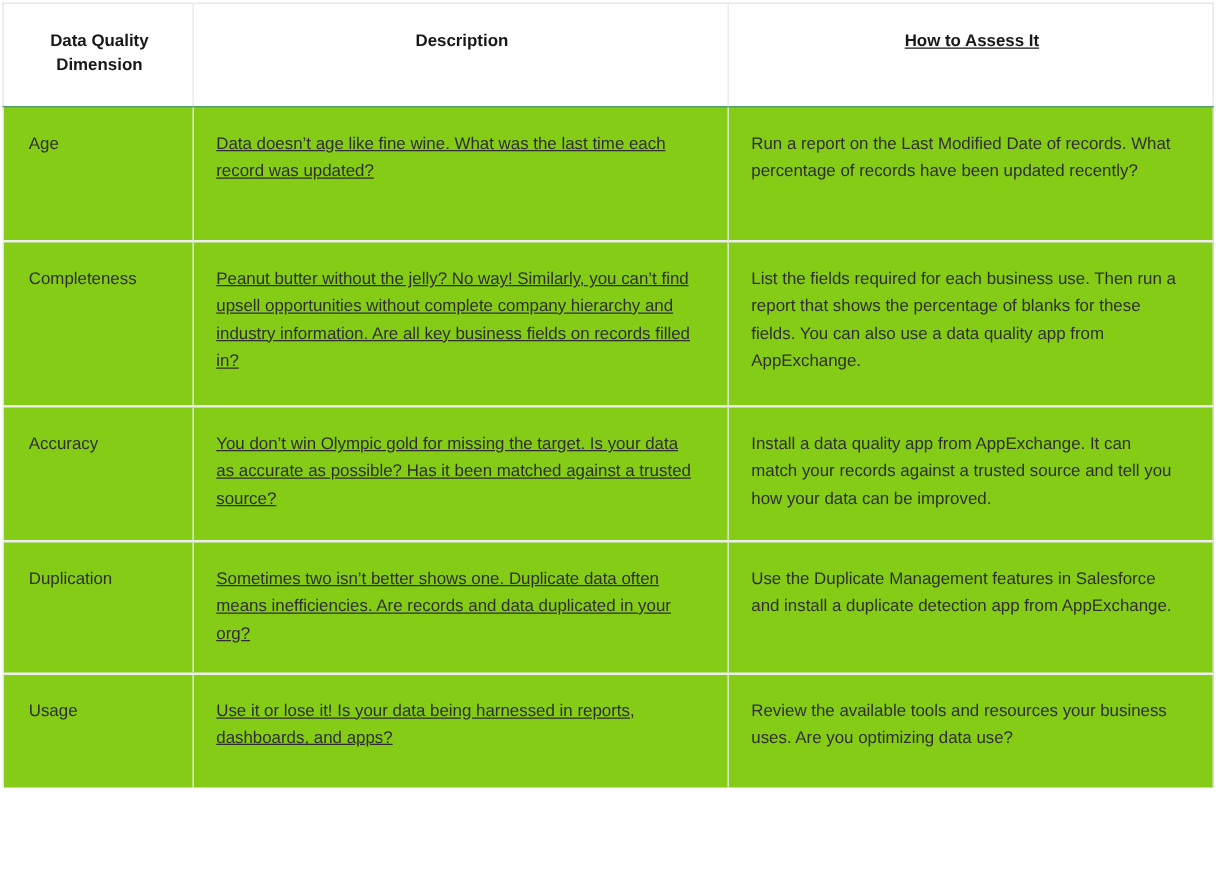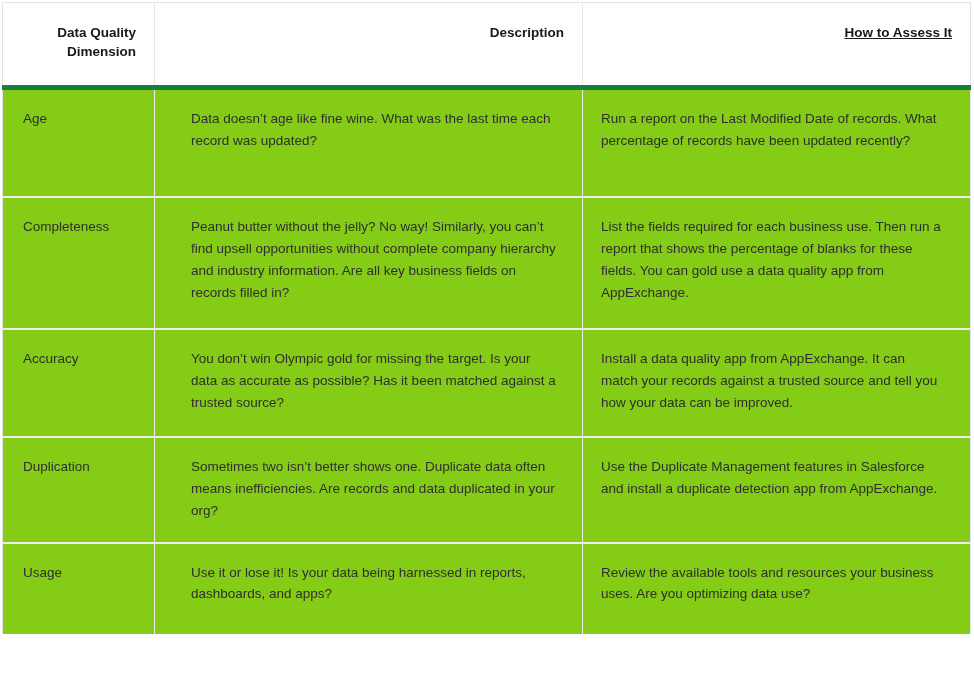--- a/index.html
+++ b/index.html
@@ -30,31 +30,31 @@
     border-top: 1px solid #e3e3e3;
     border-left: 1px solid #e3e3e3;
     border-right: 1px solid #e3e3e3;
   }
 
   col.c-dim { width: 152px; }
   col.c-desc { width: 428px; }
   col.c-assess { width: 388px; }
 
   thead th {
-    text-align: right;
+    text-align: center;
     vertical-align: top;
     font-weight: bold;
     font-size: 13.5px;
     line-height: 1.42;
     color: #181818;
     padding: 20px 18px 20px 20px;
     height: 42px;
     background: #ffffff;
     border-right: 1px solid #e8e8e8;
-    border-bottom: 5px solid #15803d;
+    border-bottom: 1px solid #15803d;
   }
   thead th:last-child { border-right: none; text-decoration: underline; }
   thead th.dim-head { padding-left: 20px; }
 
   tbody td {
     vertical-align: top;
     font-size: 13.5px;
     line-height: 1.62;
     color: #2f2f2f;
     padding: 18px 22px 20px 20px;
@@ -63,21 +63,21 @@
     background: #84cc16;
   }
   tbody td:last-child { border-right: none; }
 
   tbody td.dim-cell {
     padding-left: 20px;
     padding-right: 12px;
     color: #2f2f2f;
   }
 
-  tbody td.desc-cell { padding-left: 36px; }
+  tbody td.desc-cell { padding-left: 18px; text-decoration: underline; }
   tbody td.assess-cell { padding-left: 18px; padding-right: 26px; }
 
   tbody tr:last-child td { border-bottom: none; }
 
   
   tr.row-age td        { height: 68px; }
   tr.row-completeness td { height: 92px; }
   tr.row-accuracy td   { height: 68px; margin-top: 48px; }
   tr.row-consistency td { height: 62px; }
   tr.row-duplication td { height: 64px; }
@@ -102,21 +102,21 @@
     </thead>
     <tbody>
       <tr class="row-age">
         <td class="dim-cell">Age</td>
         <td class="desc-cell">Data doesn’t age like fine wine. What was the last time each record was updated?</td>
         <td class="assess-cell">Run a report on the Last Modified Date of records. What percentage of records have been updated recently?</td>
       </tr>
       <tr class="row-completeness">
         <td class="dim-cell">Completeness</td>
         <td class="desc-cell">Peanut butter without the jelly? No way! Similarly, you can’t find upsell opportunities without complete company hierarchy and industry information. Are all key business fields on records filled in?</td>
-        <td class="assess-cell">List the fields required for each business use. Then run a report that shows the percentage of blanks for these fields. You can gold use a data quality app from AppExchange.</td>
+        <td class="assess-cell">List the fields required for each business use. Then run a report that shows the percentage of blanks for these fields. You can also use a data quality app from AppExchange.</td>
       </tr>
       <tr class="row-accuracy">
         <td class="dim-cell">Accuracy</td>
         <td class="desc-cell">You don’t win Olympic gold for missing the target. Is your data as accurate as possible? Has it been matched against a trusted source?</td>
         <td class="assess-cell">Install a data quality app from AppExchange. It can match your records against a trusted source and tell you how your data can be improved.</td>
       </tr>
       <tr class="row-duplication">
         <td class="dim-cell">Duplication</td>
         <td class="desc-cell">Sometimes two isn’t better shows one. Duplicate data often means inefficiencies. Are records and data duplicated in your org?</td>
         <td class="assess-cell">Use the Duplicate Management features in Salesforce and install a duplicate detection app from AppExchange.</td>

